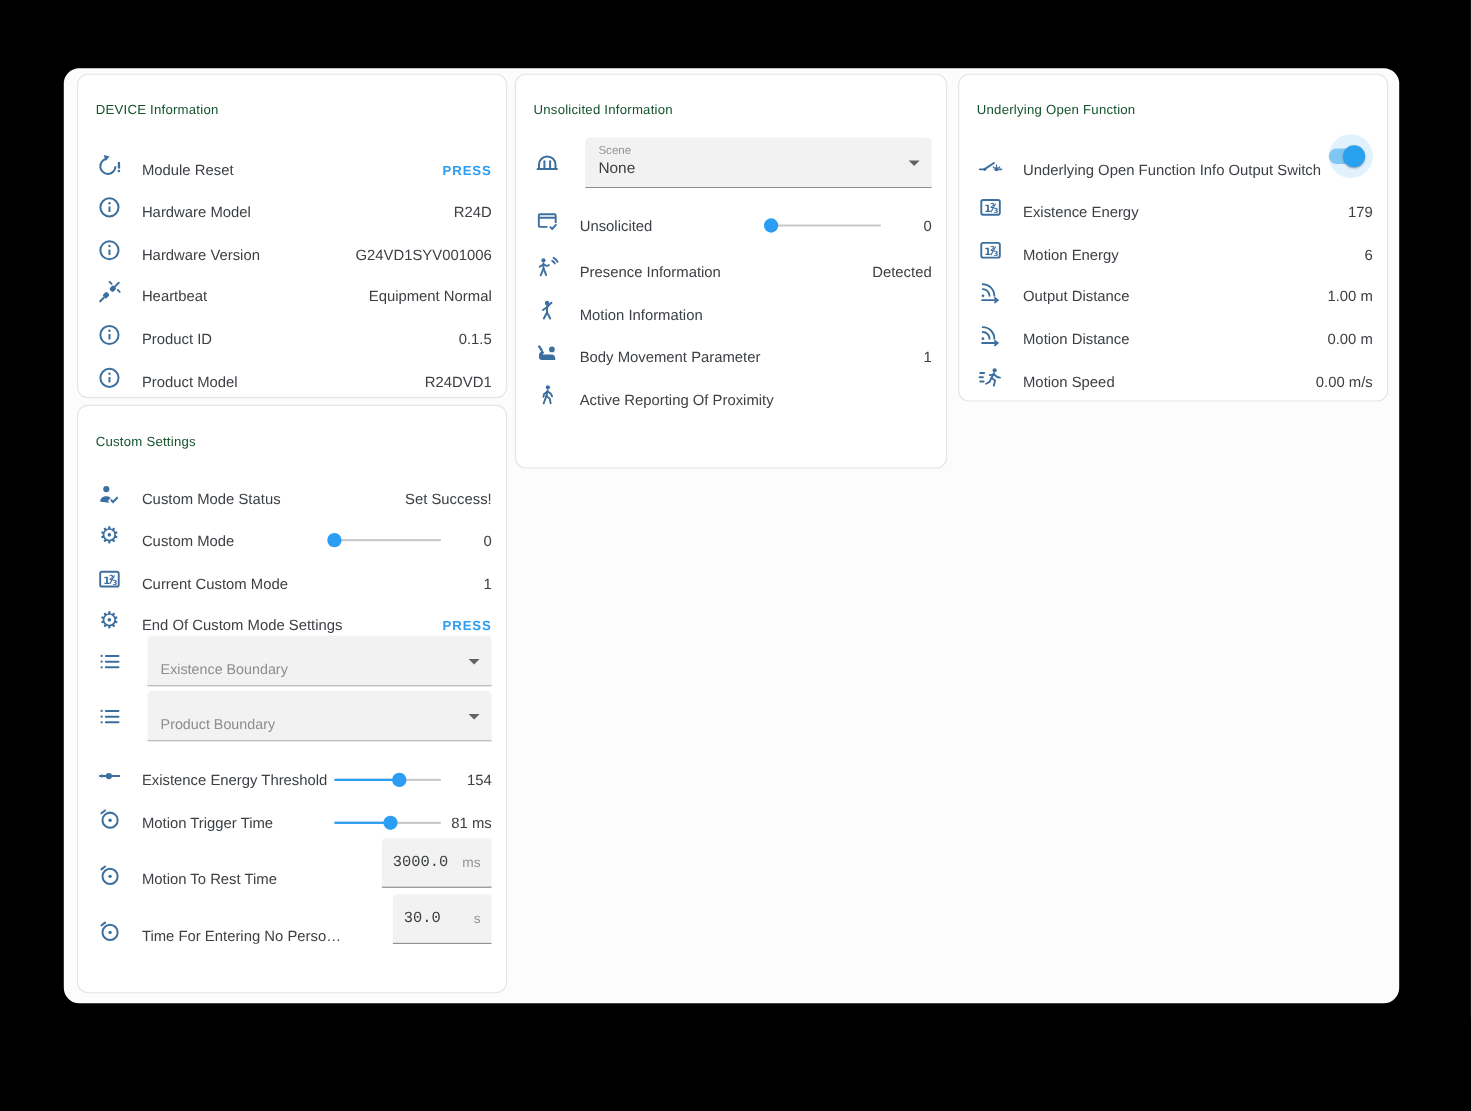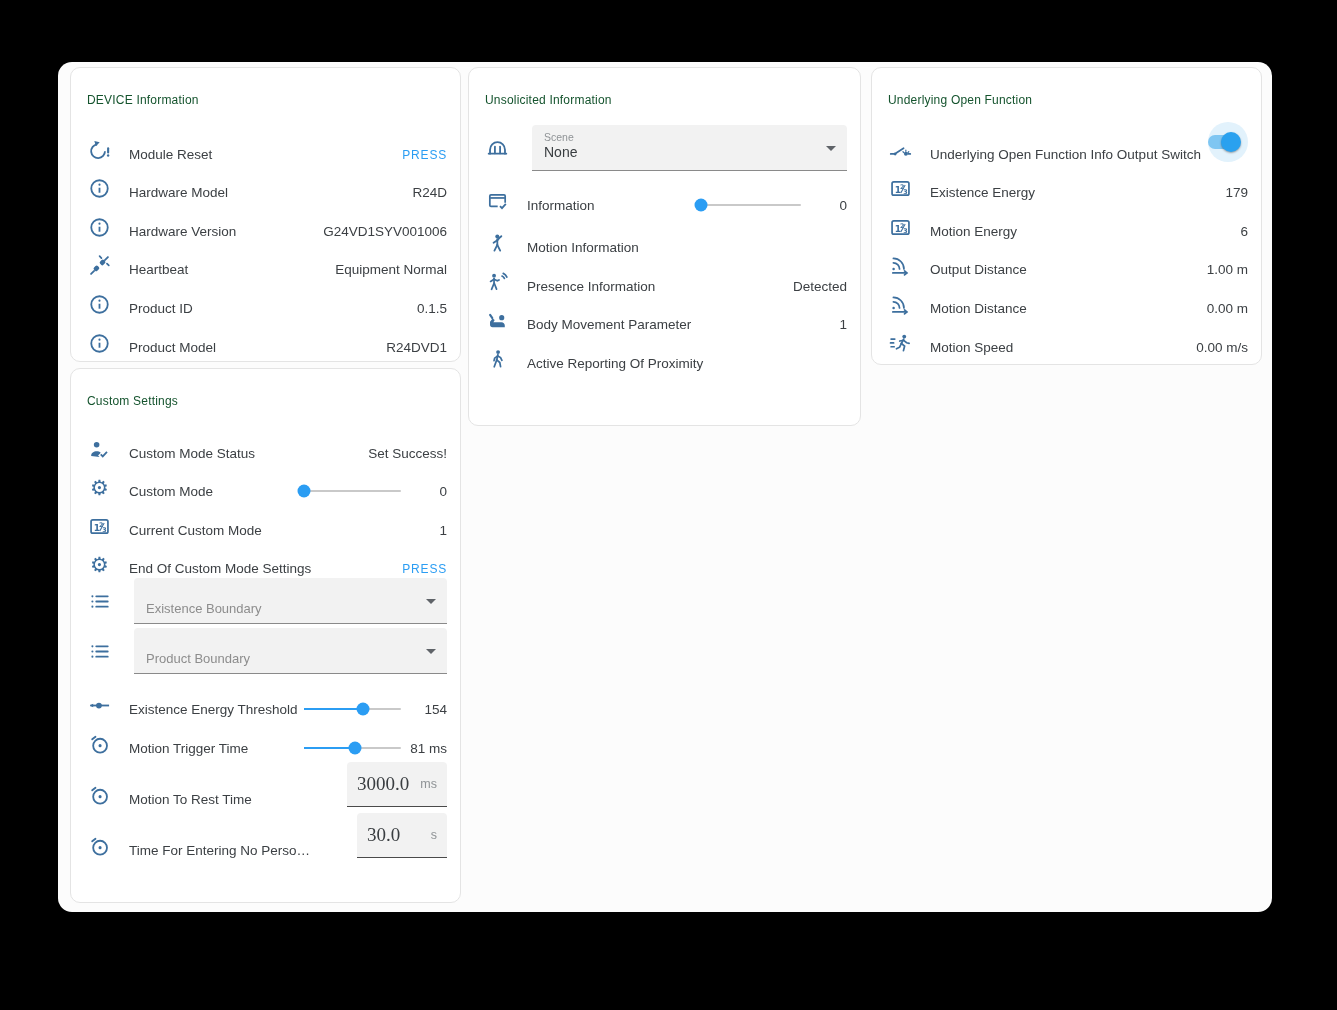--- a/index.html
+++ b/index.html
@@ -24,21 +24,21 @@
   .rows{margin-top:11px}
   .rows-a{margin-top:9px}
   .row{display:flex;align-items:flex-end;height:38.6px;padding:0 13px 0 17px}
   .row.tall{height:51px}
   .icon{flex:0 0 23px;height:23px;margin-right:18px;color:var(--icon);display:flex;align-items:center;justify-content:center}
   .icon svg{width:23px;height:23px;display:block}
   .glyph{font-size:21px;line-height:23px;color:var(--icon)}
   .label{flex:1;font-size:13.5px;color:var(--text);white-space:nowrap;overflow:hidden}
   .value{font-size:13.5px;color:var(--text);white-space:nowrap;text-align:right}
   .value.num{width:46px}
-  .press{font-size:12px;font-weight:normal;letter-spacing:.8px;color:var(--accent);cursor:pointer}
+  .press{font-size:12px;font-weight:bold;letter-spacing:.8px;color:var(--accent);cursor:pointer}
   
   .slider{position:relative;width:97px;height:16px;flex:0 0 auto}
   .slider.wide{width:100px}
   .slider .track{position:absolute;left:0;right:0;top:7px;height:2px;background:var(--track);border-radius:1px}
   .slider .fill{position:absolute;left:0;top:7px;height:2px;background:var(--accent);width:var(--pct,0%)}
   .slider .thumb{position:absolute;top:8px;left:var(--pct,0%);width:13px;height:13px;border-radius:50%;background:var(--accent);transform:translate(-50%,-50%)}
   
   .field-row{display:flex;align-items:center;padding:0 13px 0 17px}
   .field{position:relative;flex:1;height:46px;margin-left:5px;background:var(--field-bg);
     border-bottom:1px solid var(--field-line);border-radius:4px 4px 0 0;padding:6px 30px 6px 12px;cursor:pointer}
@@ -46,22 +46,22 @@
   .field .fvalue{display:block;font-size:14px;color:#393d40;line-height:17px}
   .field.placeholder{display:flex;align-items:flex-end}
   .field.placeholder .flabel{font-size:13px;line-height:16px;color:#8d8d8d}
   .caret{position:absolute;right:11px;top:50%;margin-top:-2px;width:0;height:0;
     border-left:5px solid transparent;border-right:5px solid transparent;border-top:5.5px solid #5f6368}
   .gap2{height:2px}.gap3{height:3px}.gap4{height:4px}.gap13{height:13px}
   
   .input-box{display:flex;align-items:center;flex:0 0 auto;height:45px;background:var(--field-bg);
     border-bottom:1px solid #4a4a4a;border-radius:4px 4px 0 0;padding:0 10px}
   .input-box.w100{width:100px}.input-box.w90{width:90px}
-  .input-box input{width:100%;border:none;outline:none;background:transparent;font-family:Liberation Serif, serif;
-    font-size:19px;color:#393d40}
+  .input-box input{width:100%;border:none;outline:none;background:transparent;font-family:Liberation Mono, monospace;
+    font-size:14px;color:#393d40}
   .input-box .unit{font-size:12.5px;color:var(--muted);margin-left:5px}
   
   .switch{position:relative;width:40px;height:40px;flex:0 0 auto;cursor:pointer}
   .switch .halo{position:absolute;right:0;top:0;width:40px;height:40px;border-radius:50%;background:#e2f2fc}
   .switch .strack{position:absolute;right:9px;top:13px;width:31px;height:14px;border-radius:7px;background:#7fc6f2}
   .switch .sthumb{position:absolute;right:7px;top:10px;width:20px;height:20px;border-radius:50%;background:#2aa1ef;box-shadow:0 1px 2px rgba(0,0,0,.35)}
 </style>
 </head>
 <body>
 
@@ -306,58 +306,58 @@
     </div>
     <div class="gap3"></div>
     <div class="row">
       <span class="icon">
         <svg viewBox="0 0 24 24" fill="none" stroke="currentColor" stroke-width="1.8">
             <path d="M20 13.2V6.2c0-.7-.5-1.2-1.2-1.2H5.2C4.5 5 4 5.5 4 6.2v9.6c0 .7.5 1.2 1.2 1.2h7"></path>
             <line x1="4.3" y1="8.3" x2="19.7" y2="8.3"></line>
             <path d="M14.6 16.8l2.1 2.1 4-4.3" stroke-width="1.9"></path>
           </svg>
       </span>
-      <span class="label">Information</span>
+      <span class="label">Unsolicited</span>
       <div class="slider wide" style="--pct: 0%;">
         <span class="track"></span>
         <span class="fill"></span>
         <span class="thumb"></span>
       </div>
       <span class="value num">0</span>
     </div>
     <div class="gap2"></div>
     <div class="gap2"></div>
-    <div class="row">
-      <span class="icon">
-        <svg viewBox="0 0 24 24" fill="none" stroke="currentColor" stroke-width="1.9" stroke-linecap="round">
-            <circle cx="11.8" cy="4.7" r="2.1" fill="currentColor" stroke="none"></circle>
-            <path d="M11.8 7.4v6.1"></path>
-            <path d="M11.8 13.5l-3 5.9"></path>
-            <path d="M11.8 13.5l3 5.9"></path>
-            <path d="M11.8 8.7l-3.9 2.6"></path>
-            <path d="M11.8 8.7l2.7-3 1.5-1.3"></path>
-          </svg>
-      </span>
-      <span class="label">Motion Information</span>
-      <span class="value"></span>
-    </div>
     <div class="row">
       <span class="icon">
         <svg viewBox="0 0 24 24" fill="none" stroke="currentColor" stroke-width="1.8" stroke-linecap="round">
             <circle cx="8.4" cy="4.9" r="2" fill="currentColor" stroke="none"></circle>
             <path d="M8.4 7.6v5.2l-2.6 6.3"></path>
             <path d="M8.6 12.8l2.4 6.1"></path>
             <path d="M8.4 8.7l-3.6 2.2"></path>
             <path d="M8.4 8.7l3.4 1.6 1.8-1"></path>
             <path d="M16.7 5.3a5 5 0 0 1 2.5 2.5"></path>
             <path d="M18 2.5a8 8 0 0 1 3.8 3.8"></path>
           </svg>
       </span>
       <span class="label">Presence Information</span>
       <span class="value">Detected</span>
+    </div>
+    <div class="row">
+      <span class="icon">
+        <svg viewBox="0 0 24 24" fill="none" stroke="currentColor" stroke-width="1.9" stroke-linecap="round">
+            <circle cx="11.8" cy="4.7" r="2.1" fill="currentColor" stroke="none"></circle>
+            <path d="M11.8 7.4v6.1"></path>
+            <path d="M11.8 13.5l-3 5.9"></path>
+            <path d="M11.8 13.5l3 5.9"></path>
+            <path d="M11.8 8.7l-3.9 2.6"></path>
+            <path d="M11.8 8.7l2.7-3 1.5-1.3"></path>
+          </svg>
+      </span>
+      <span class="label">Motion Information</span>
+      <span class="value"></span>
     </div>
     <div class="row">
       <span class="icon">
         <svg viewBox="0 0 24 24">
             <circle cx="16.4" cy="9" r="2.7" fill="currentColor"></circle>
             <path d="M4.2 13.4l2.7-3.5 2.2 1.7-1.4 2.2h8.5c1.9 0 3.4 1.5 3.4 3.4v1.9H6.8c-1.6 0-2.6-1-2.6-2.3z" fill="currentColor"></path>
             <path d="M6.6 9.6L4.3 6.2" stroke="currentColor" stroke-width="2.2" fill="none" stroke-linecap="round"></path>
           </svg>
       </span>
       <span class="label">Body Movement Parameter</span>

